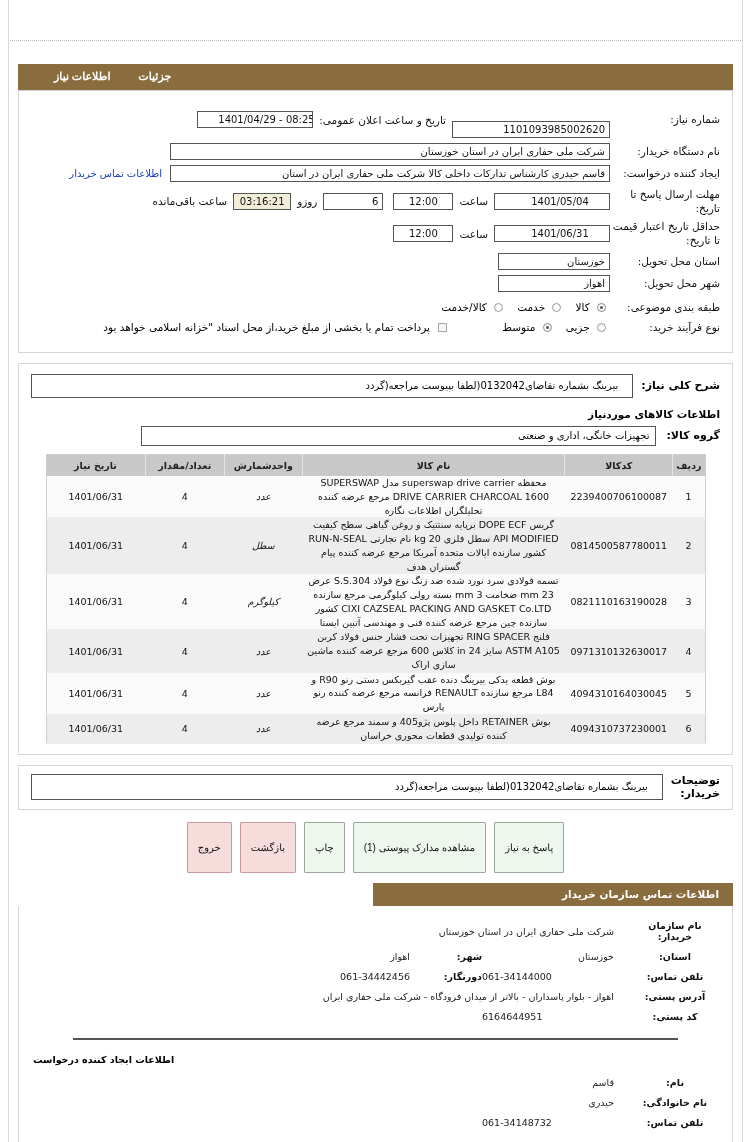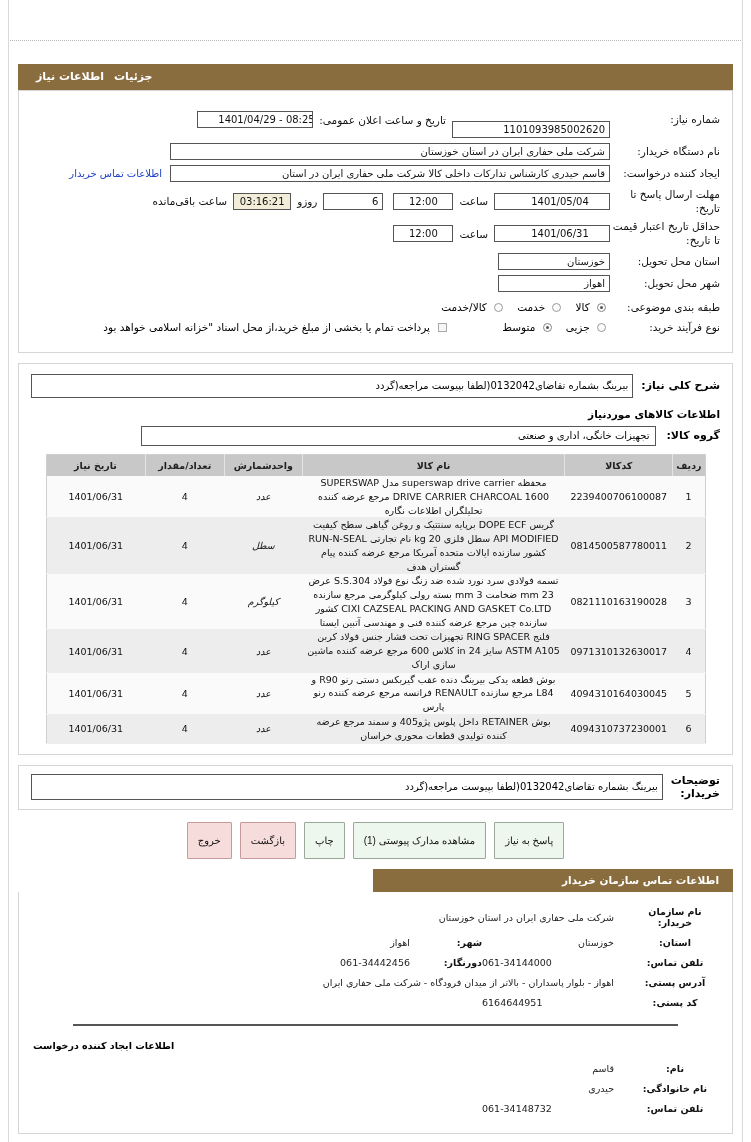--- a/index.html
+++ b/index.html
@@ -37,21 +37,21 @@
   .sec-header {
     background: #8a6d3f;
     color: #ffffff;
     font-size: 11px;
     font-weight: bold;
     padding: 6px 12px 7px 12px;
     text-align: left;
     margin: 12px 0 0 0;
     letter-spacing: 0.2px;
   }
-  .sec-header span { margin-left: 6px; }
+  .sec-header span { margin-left: 24px; font-family: Liberation Serif, serif; }
 
   
   .panel {
     border: 1px solid #d6d6d6;
     background: #fff;
     padding: 10px 12px 12px 12px;
   }
 
   
   .frow {
@@ -134,21 +134,21 @@
     background:#fff;
     padding: 10px 12px;
     margin-top: 10px;
   }
   .desc-row { display:flex; align-items:center; }
   .desc-label { font-weight:bold; font-size:11px; margin-left:8px; white-space:nowrap; }
   .desc-label.two { line-height:1.25; }
   .desc-box {
     border:1px solid #555; background:#fff;
     height:24px; line-height:22px;
-    font-size:10px; padding:0 4px;
+    font-size:10px; padding:0 14px;
     flex:1; text-align:right; overflow:hidden; white-space:nowrap;
   }
   .subhead { font-weight:bold; font-size:10.5px; margin:10px 0 6px 0; }
   .group-row { display:flex; align-items:center; margin-bottom:8px; }
   .group-label { font-weight:bold; font-size:11px; margin-left:10px; white-space:nowrap; }
   .group-box {
     border:1px solid #555; background:#fff;
     height:20px; line-height:18px; font-size:10px;
     padding:0 6px; width:515px; text-align:right;
     overflow:hidden; white-space:nowrap;
@@ -197,21 +197,21 @@
 
   
   .btn-row {
     display:flex; justify-content:center; align-items:center;
     gap:8px; margin:12px 0 10px 0;
   }
   .btn {
     border:1px solid #9aa89a;
     background:#eef7ee;
     font-size:10px; color:#111;
-    padding:12px 10px; cursor:pointer;
+    padding:19px 10px; cursor:pointer;
     white-space:nowrap; border-radius:1px;
   }
   .btn.danger { background:#f7dcdc; border-color:#c79b9b; }
 
   
   .contact-head {
     background:#8a6d3f; color:#fff;
     font-weight:bold; font-size:10.5px;
     padding:5px 14px 6px 0;
     width: 360px;

